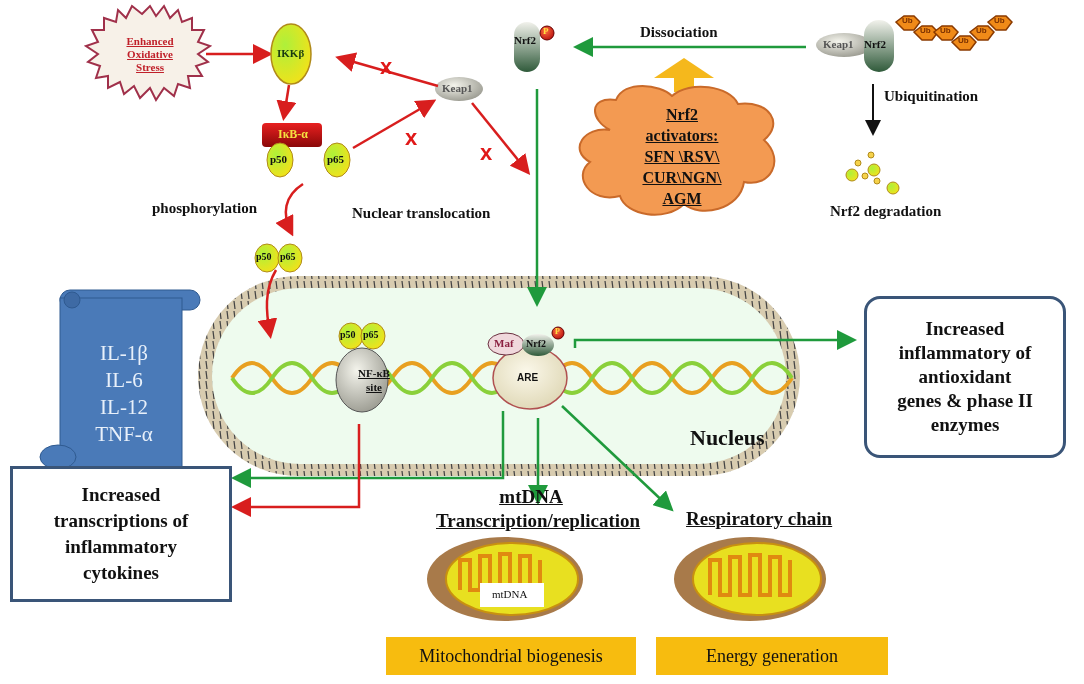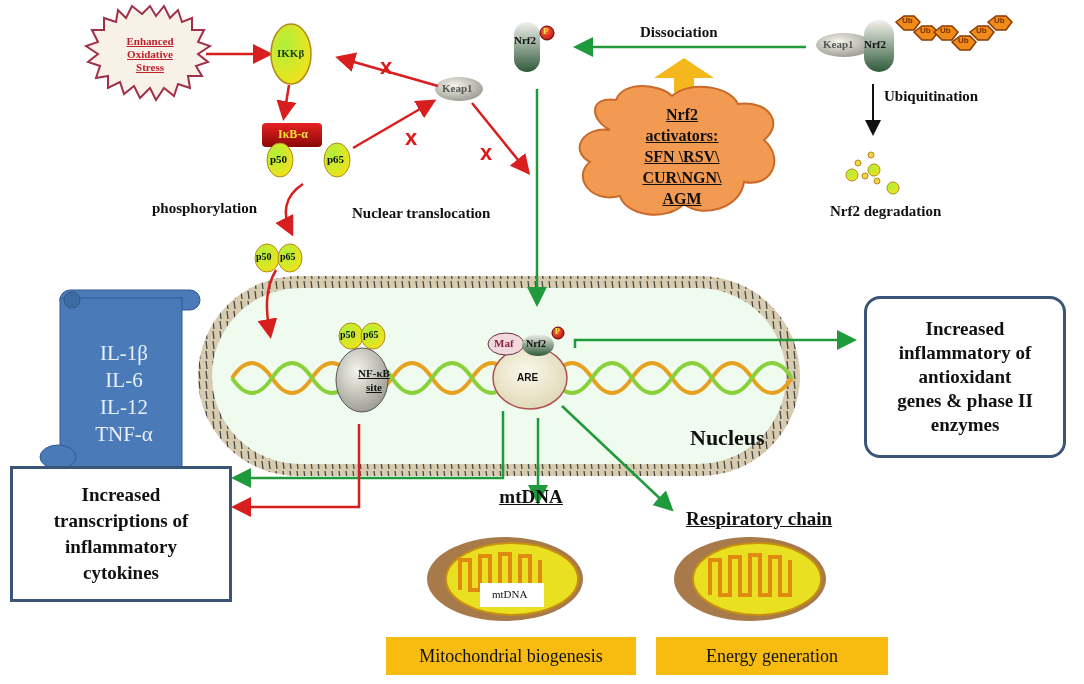--- a/index.html
+++ b/index.html
@@ -227,20 +227,21 @@
   <div>
     <div>Increased</div>
     <div>transcriptions of</div>
     <div>inflammatory</div>
     <div>cytokines</div>
   </div>
 </div>
 
 <div class="lbl center" style="left:436px;top:485px;width:190px;font-size:19px;line-height:24px;">
   <div class="u">mtDNA</div>
+  <div class="u">Transcription/replication</div>
 </div>
 <div class="lbl u" style="left:686px;top:508px;font-size:19px;">Respiratory chain</div>
 <div class="lbl" style="left:492px;top:588px;font-size:11px;font-weight:normal;">mtDNA</div>
 
 <div class="ybox" style="left:386px;top:637px;width:250px;height:38px;">
   <span>Mitochondrial biogenesis</span>
 </div>
 <div class="ybox" style="left:656px;top:637px;width:232px;height:38px;">
   <span>Energy generation</span>
 </div>

